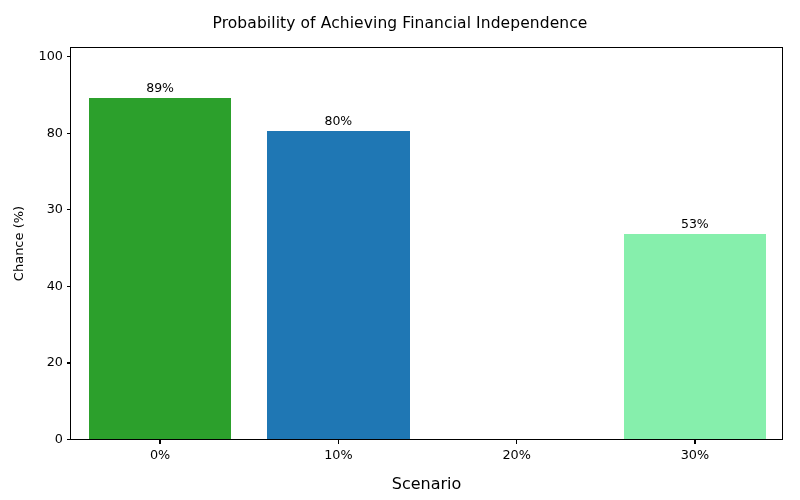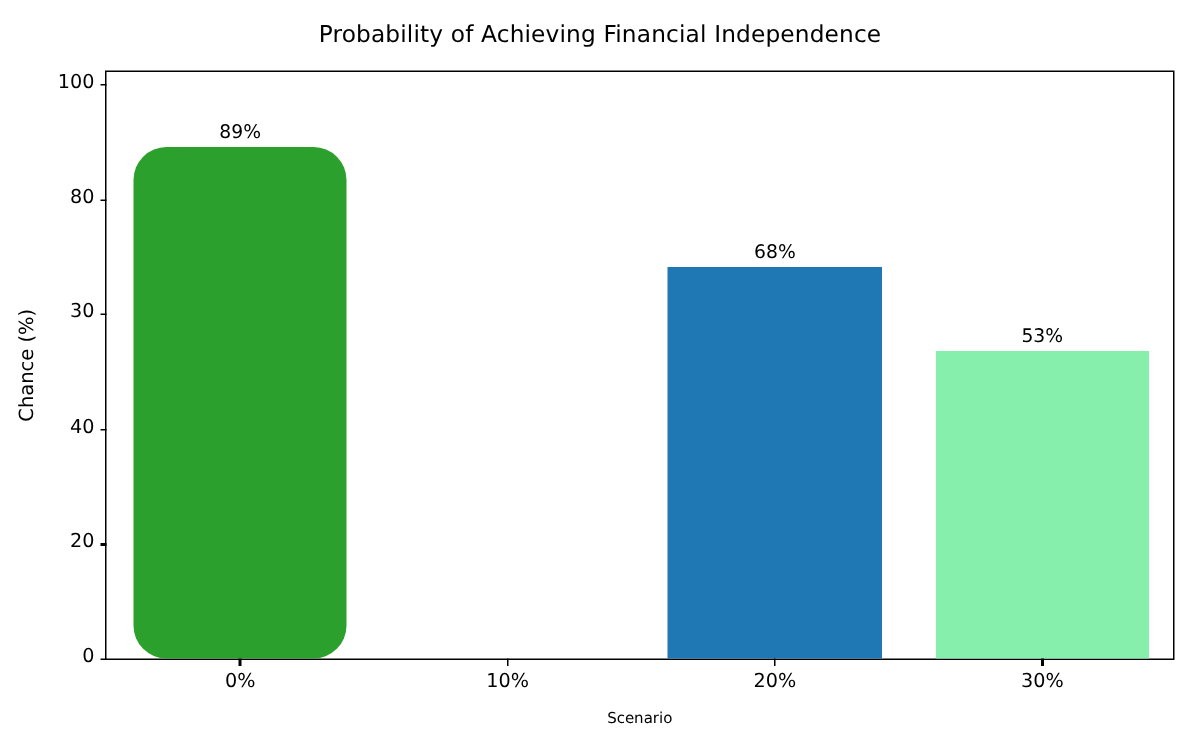--- a/index.html
+++ b/index.html
@@ -139,21 +139,21 @@
     color: #000000;
     white-space: nowrap;
   }
 
   #xlabel {
     position: absolute;
     left: 70px;
     top: 474px;
     width: 713px;
     text-align: center;
-    font-size: 10px;
+    font-size: 16px;
     color: #000000;
   }
 </style>
 </head>
 <body>
 
 <div id="figure">
 
   <div id="chart-title">Probability of Achieving Financial Independence</div>
 
@@ -182,25 +182,25 @@
         <div class="ytick-wrap" style="bottom: 306.433px;">
           <div class="ytick-mark"></div>
           <div class="ytick-label">80</div>
         </div>
         <div class="ytick-wrap" style="bottom: 383.041px;">
           <div class="ytick-mark"></div>
           <div class="ytick-label">100</div>
         </div>
       </div>
     <div id="bars-layer">
-        <div class="bar" style="left: 17.825px; width: 142.6px; height: 340.906px; background: rgb(44, 160, 44); border-radius: 22px;">
+        <div class="bar" style="left: 17.825px; width: 142.6px; height: 340.906px; background: rgb(44, 160, 44);">
           <div class="bar-value">89%</div>
         </div>
-        <div class="bar" style="left: 374.325px; width: 142.6px; height: 261.234px; background: rgb(31, 119, 180);">
-          <div class="bar-value">68%</div>
+        <div class="bar" style="left: 196.075px; width: 142.6px; height: 308.348px; background: rgb(31, 119, 180);">
+          <div class="bar-value">80%</div>
         </div>
         <div class="bar" style="left: 552.575px; width: 142.6px; height: 204.544px; background: #86efac;">
           <div class="bar-value">53%</div>
         </div>
       </div>
     <div id="xticks-layer">
         <div class="xtick-wrap" style="left: 89.125px;">
           <div class="xtick-mark"></div>
           <div class="xtick-label">0%</div>
         </div>

